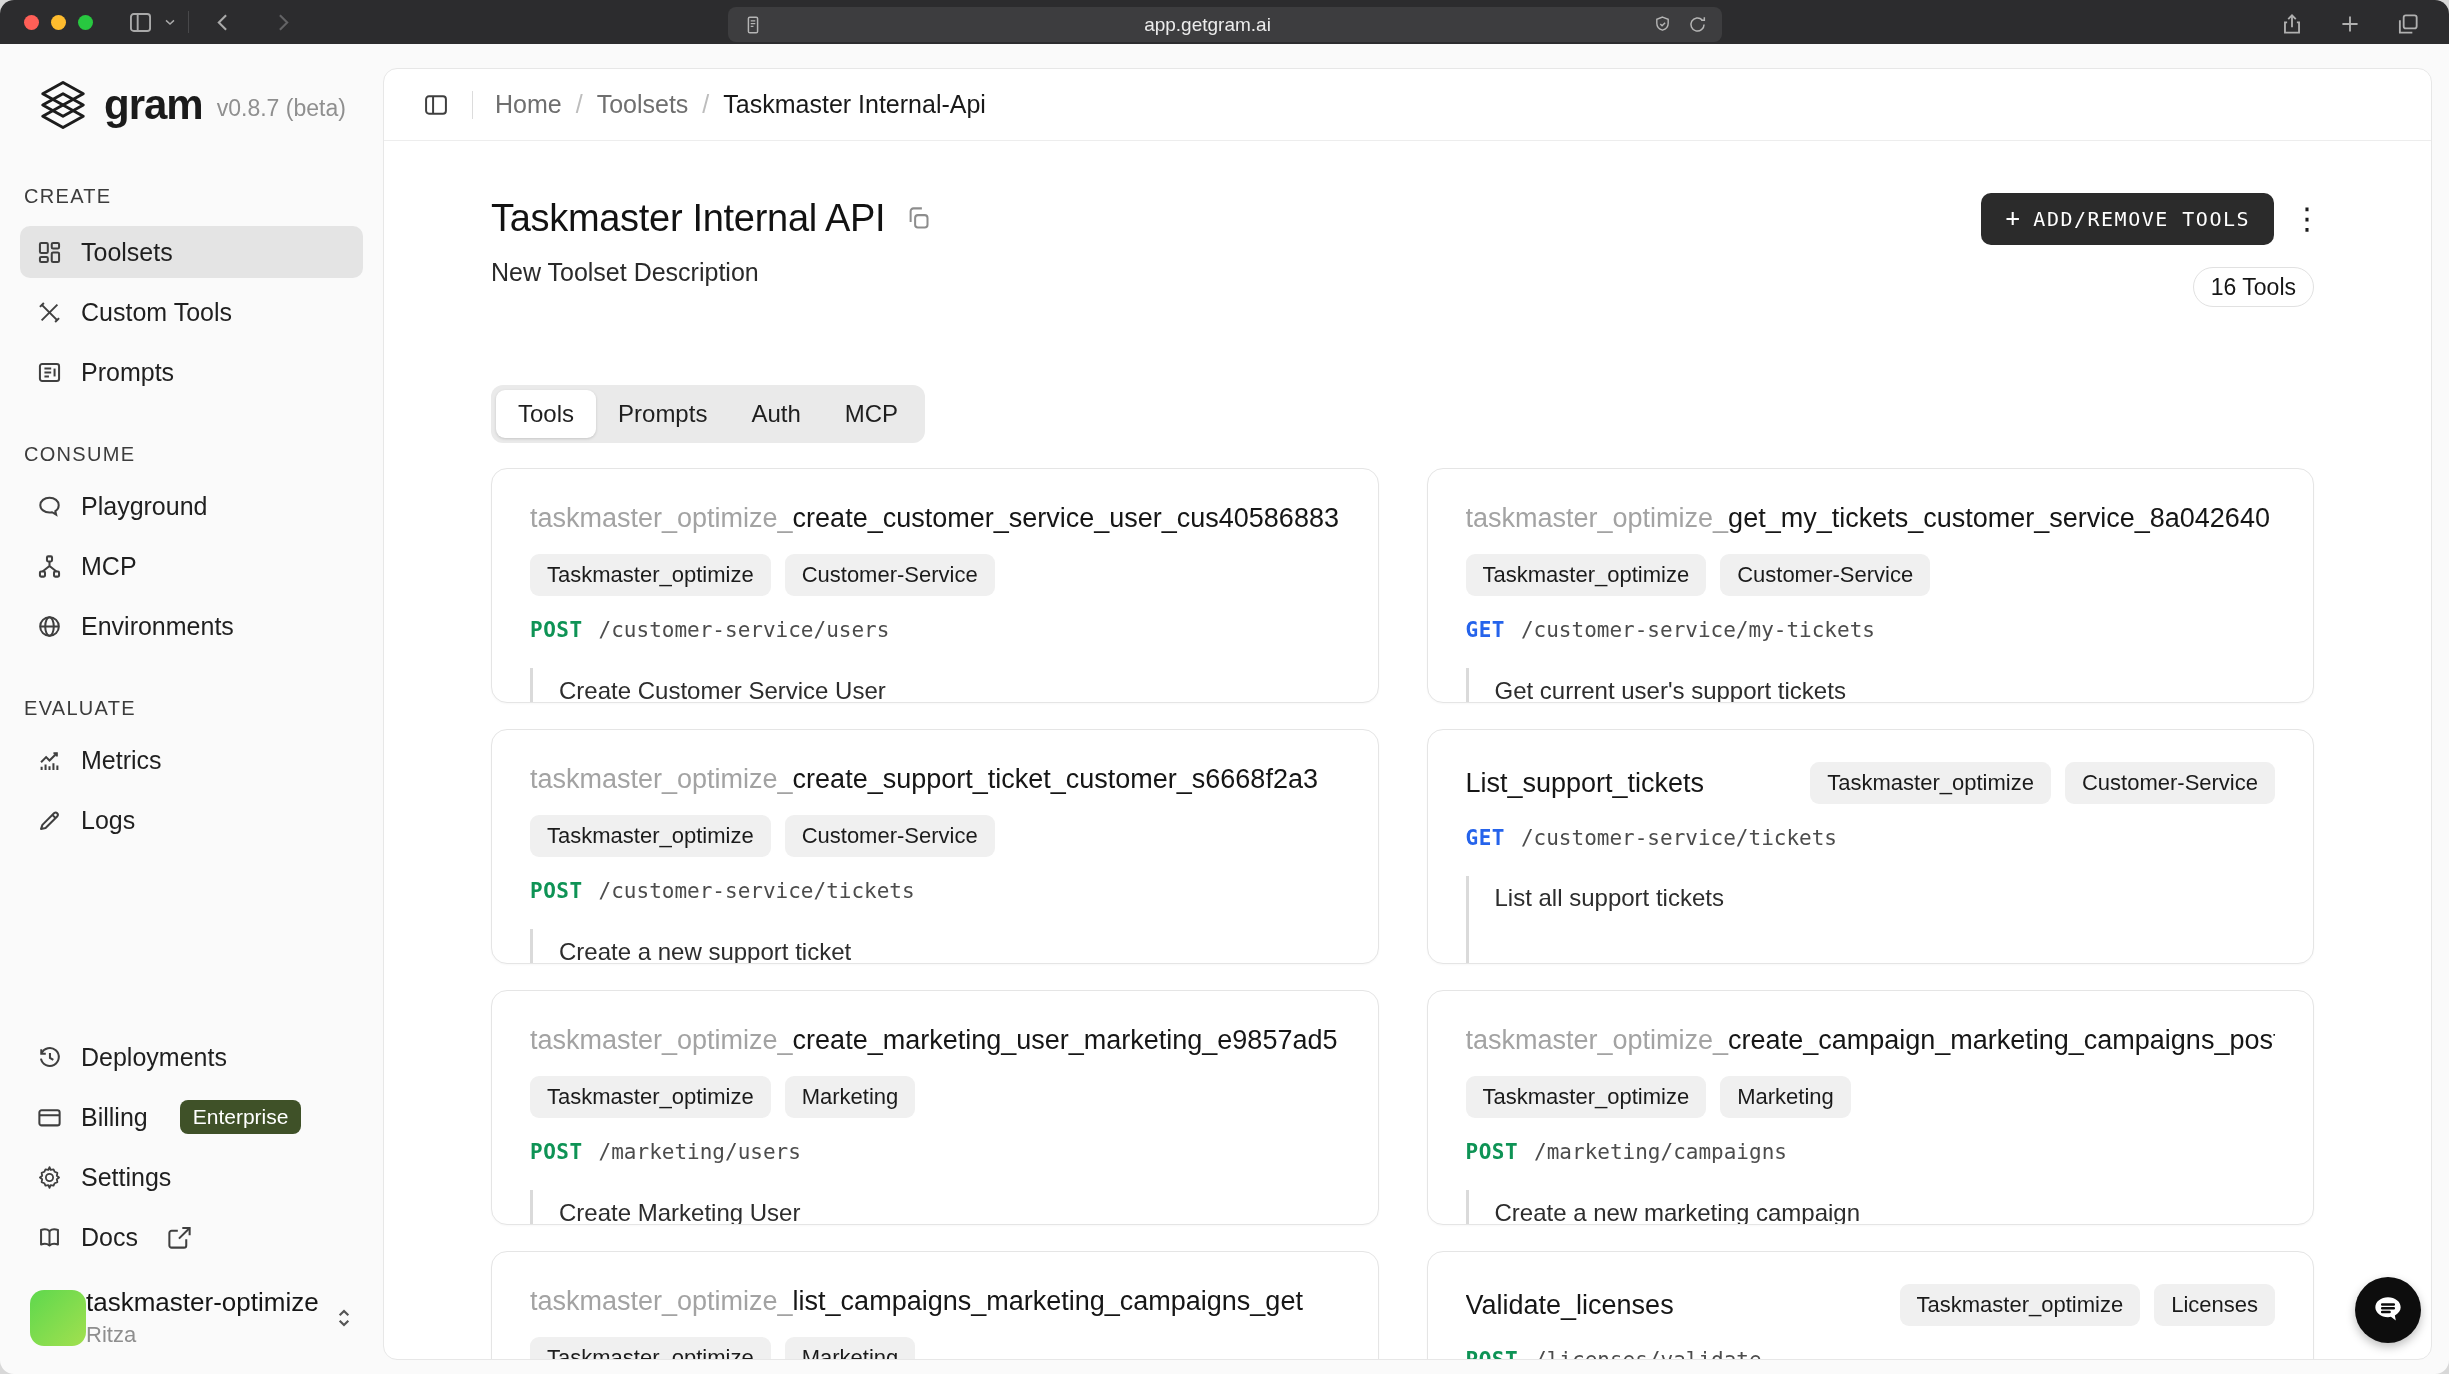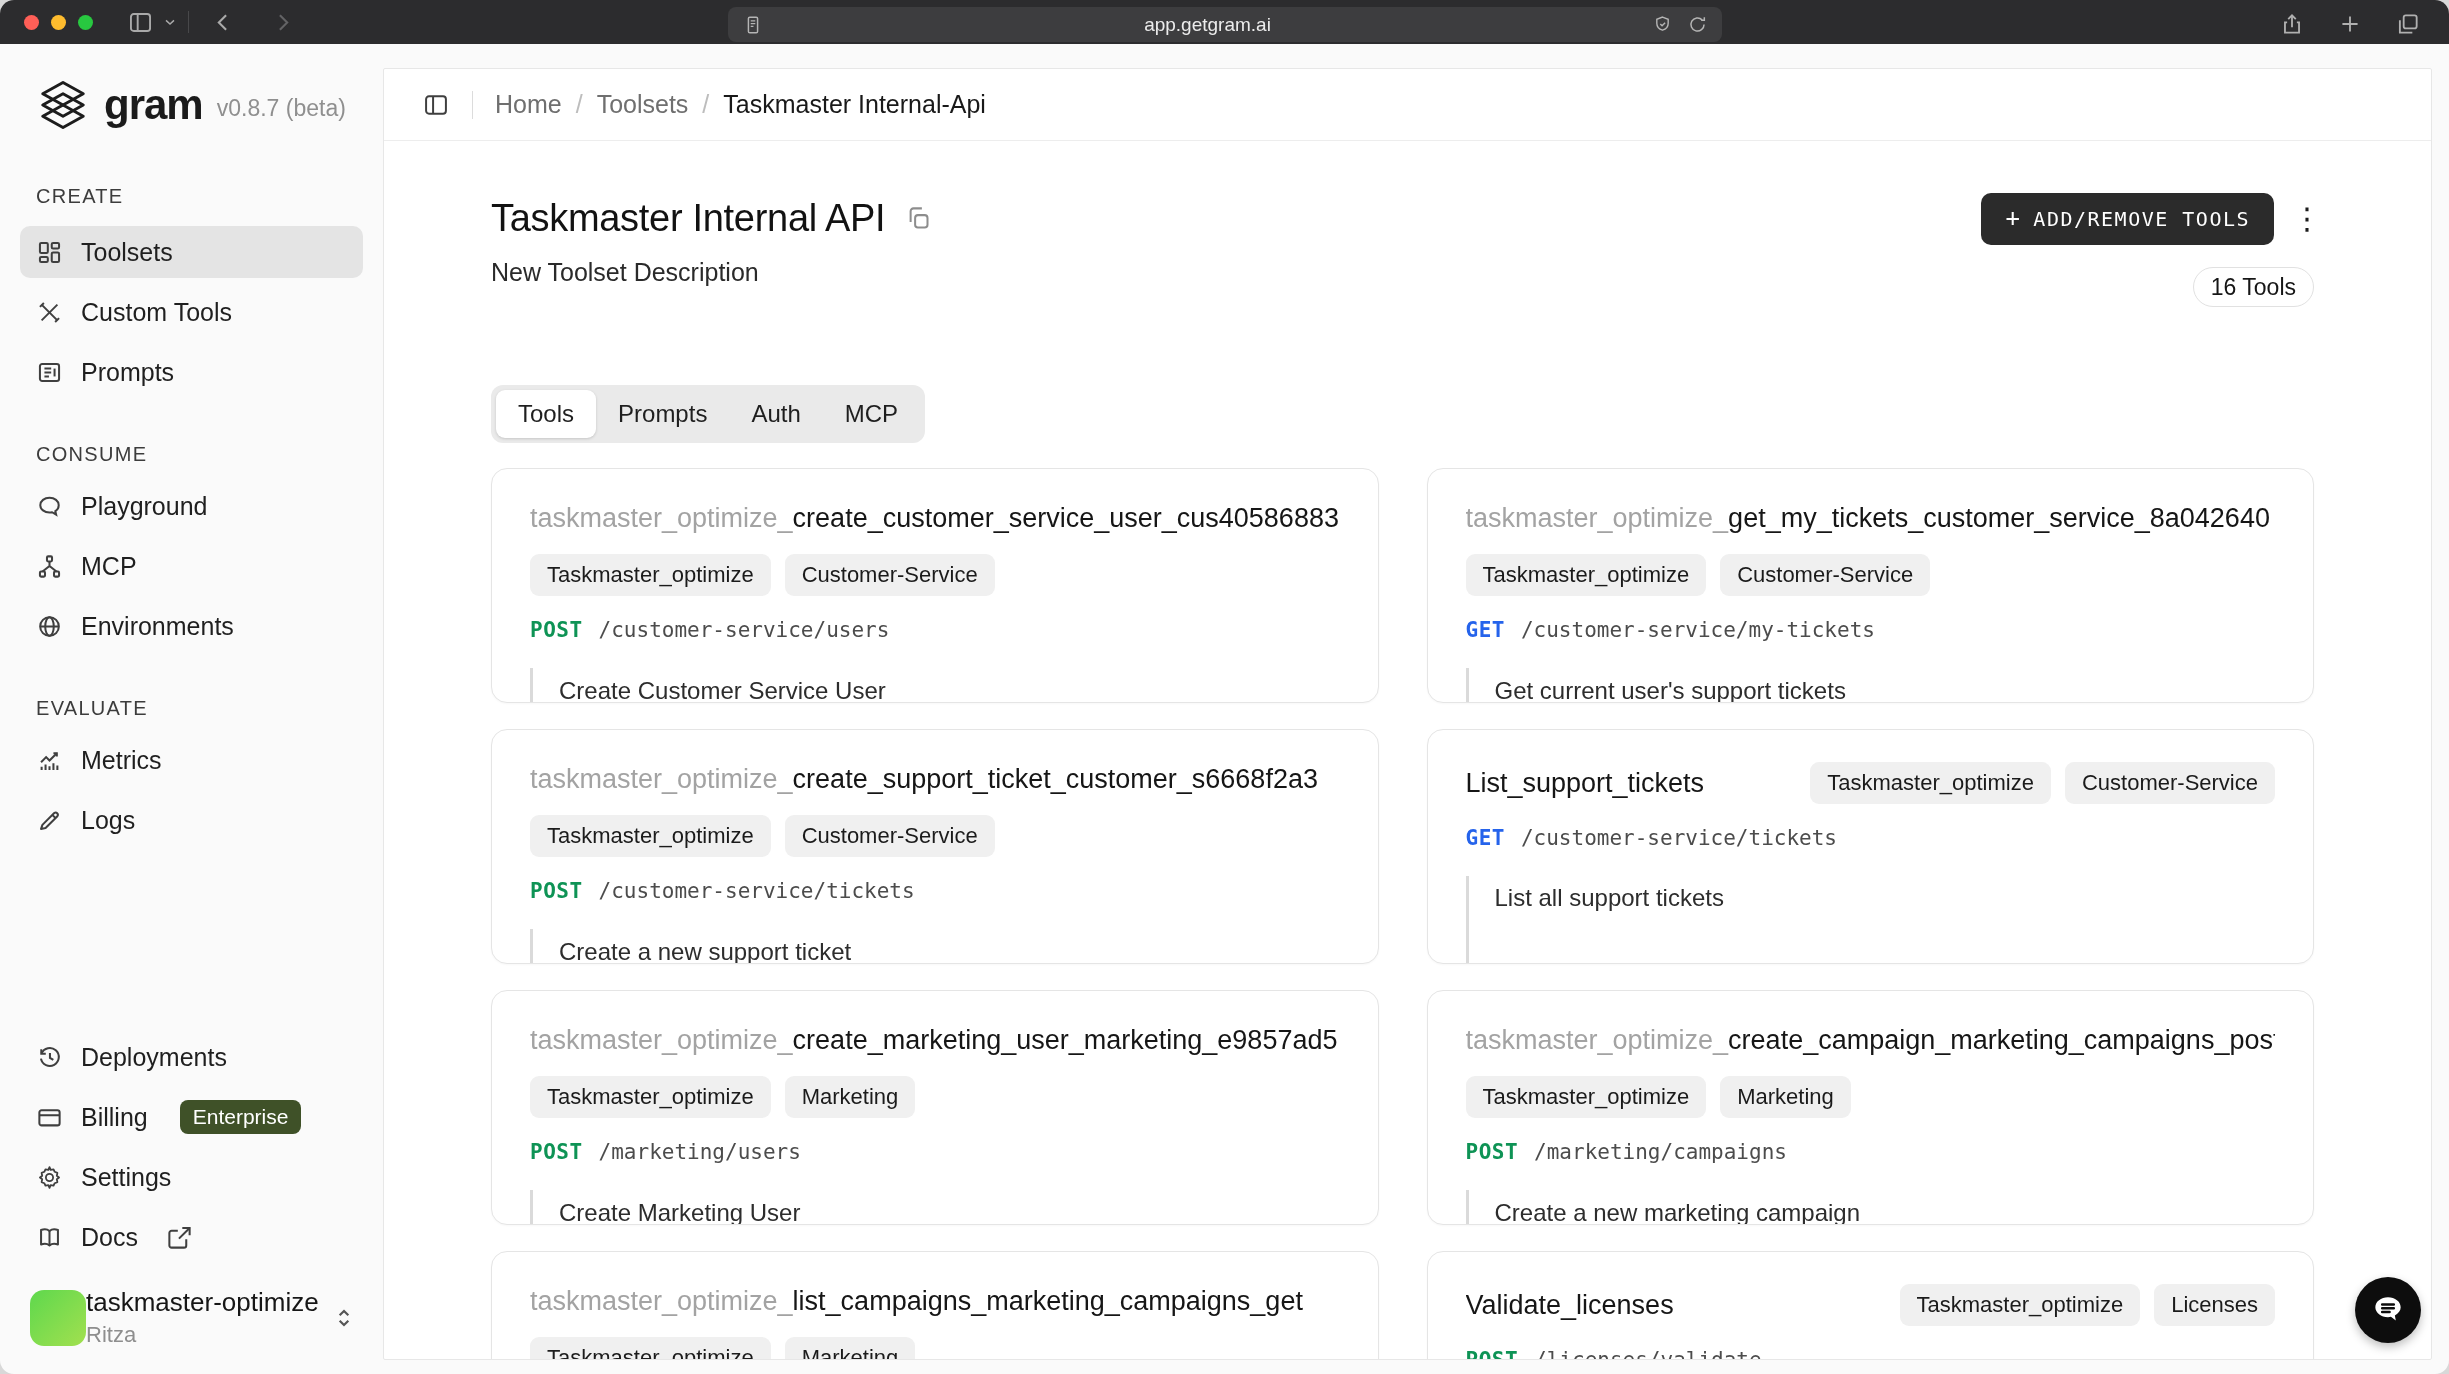--- a/index.html
+++ b/index.html
@@ -21,38 +21,38 @@
   .addressbar .url{flex:1;text-align:center;color:#ececec;font-size:19px;}
   .addr-right{display:flex;gap:14px;align-items:center;color:#b5b5b5;}
   .chrome-right{position:absolute;right:28px;top:0;height:48px;display:flex;align-items:center;gap:32px;color:#b0b0b0;}
 
   
   .sidebar{position:absolute;left:0;top:40px;bottom:0;width:383px;padding:38px 20px 26px;display:flex;flex-direction:column;}
   .logo-row{display:flex;align-items:center;margin-left:16px;height:54px;}
   .logo-mark{width:54px;height:54px;color:#1c1c1c;}
   .logo-text{font-size:42px;font-weight:700;color:#1b1b1b;margin-left:14px;letter-spacing:-1px;}
   .logo-ver{font-size:23px;color:#8f8f8f;margin-left:14px;margin-top:6px;}
-  .sec-label{font-size:20px;letter-spacing:1.3px;color:#3c3c3c;margin-left:16px;height:24px;display:flex;align-items:center;}
+  .sec-label{font-size:20px;letter-spacing:1.3px;color:#3c3c3c;margin-left:4px;height:24px;display:flex;align-items:center;}
   .nav-item{display:flex;align-items:center;gap:18px;height:52px;padding:0 16px;border-radius:10px;font-size:25px;color:#1f1f1f;}
   .nav-item svg{width:27px;height:27px;color:#3f3f3f;flex:0 0 auto;}
   .nav-item.active{background:#e4e4e4;}
   .m-top-52{margin-top:52px;} .m-top-44{margin-top:44px;}
   .m-top-18{margin-top:18px;} .m-top-14{margin-top:14px;} .m-top-8{margin-top:8px;}
   .side-spacer{flex:1;}
   .ent-badge{font-size:21px;color:#fff;border-radius:8px;padding:5px 13px;margin-left:14px;}
   .ext-ic{width:23px;height:23px;color:#3f3f3f;margin-left:10px;}
   .account{display:flex;align-items:center;margin:24px 6px 0 10px;}
   .avatar{width:56px;height:56px;border-radius:14px;flex:0 0 auto;}
   .acct-txt{min-width:0;}
   .acct-name{font-size:26px;color:#161616;white-space:nowrap;}
   .acct-org{font-size:22px;color:#8e8e8e;margin-top:4px;}
   .acct-chev{margin-left:auto;color:#555;width:26px;height:34px;}
 
   
-  .panel{position:absolute;left:383px;top:68px;right:17px;bottom:14px;background:#fff;border:1px solid #e7e7e7;border-radius:2px;overflow:hidden;}
+  .panel{position:absolute;left:383px;top:68px;right:17px;bottom:14px;background:#fff;border:1px solid #e7e7e7;border-radius:14px;overflow:hidden;}
   .crumbbar{height:72px;border-bottom:1px solid #ededed;display:flex;align-items:center;padding:0 38px;}
   .crumbbar .ptoggle{width:28px;height:28px;color:#3f3f3f;}
   .crumb-sep-line{width:1px;height:28px;background:#dcdcdc;margin:0 22px;}
   .crumbs{display:flex;align-items:center;gap:14px;font-size:25px;}
   .crumb{color:#6f6f6f;} .crumb.current{color:#191919;}
   .crumb-slash{color:#bdbdbd;}
 
   .content{padding:0 117px 0 107px;}
   .page-head{display:flex;align-items:flex-start;margin-top:56px;}
   .title-row{display:flex;align-items:center;gap:20px;}

